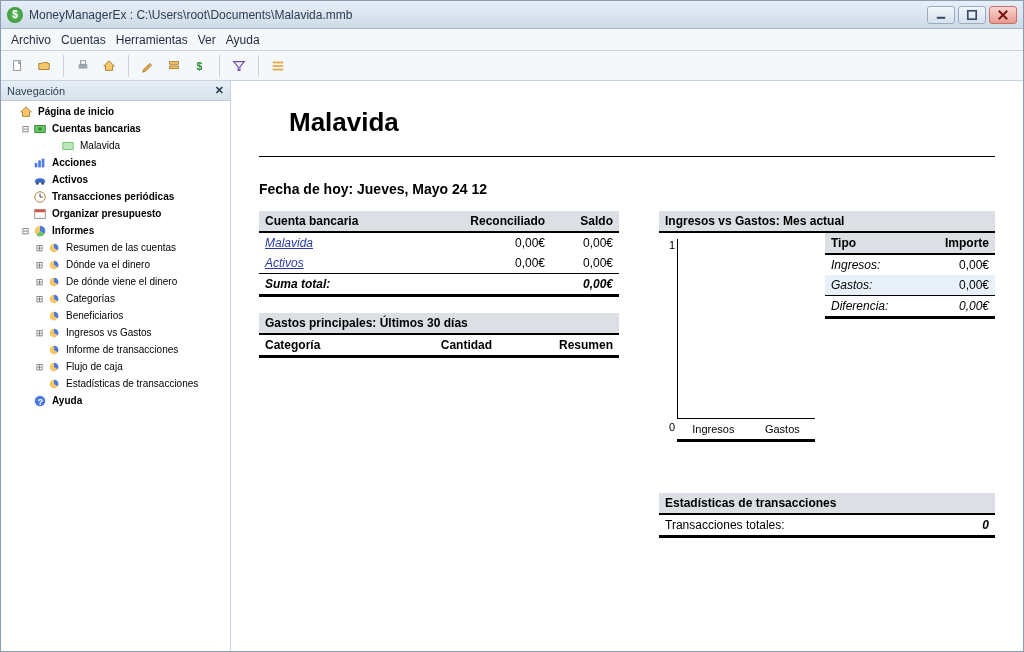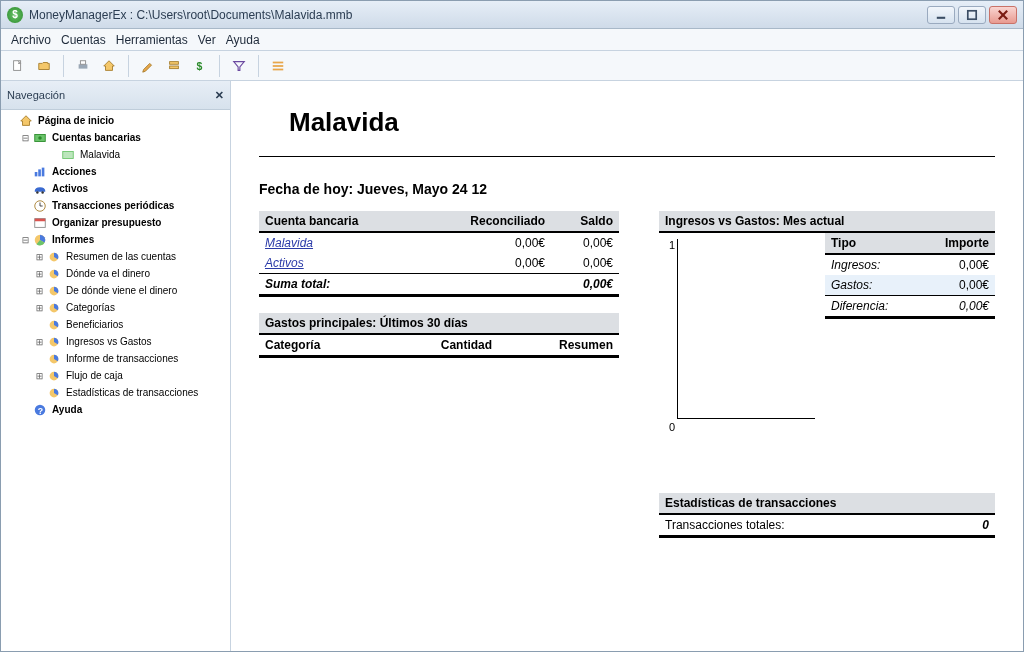--- a/index.html
+++ b/index.html
@@ -81,21 +81,21 @@
     border-top: 0;
   }
   .nav-panel {
     width: 230px;
     background: #f5f8fb;
     border-right: 1px solid #c7d3e0;
     display: flex;
     flex-direction: column;
   }
   .nav-header {
-    height: 29px;
+    height: 20px;
     background: linear-gradient(#e7eef6, #d7e2ed);
     border-bottom: 1px solid #bfcdda;
     display: flex; align-items: center; justify-content: space-between;
     padding: 0 6px;
     font-size: 11px;
     color: #2b3d52;
   }
   .nav-header .x { cursor: pointer; font-weight: bold; }
   .tree {
     flex: 1;
@@ -590,20 +590,24 @@
 
           <div style="display:flex;">
             <div style="flex:1;">
               <div class="chart-wrap">
                 <div class="axis-y">
                   <span>1</span>
                   <span>0</span>
                 </div>
                 <div class="chart-area">
                   <div class="plot"></div>
+                  <div class="x-ticks" style="border-bottom:3px solid #000; padding-bottom:4px;">
+                    <span>Ingresos</span>
+                    <span>Gastos</span>
+                  </div>
                 </div>
               </div>
             </div>
             <div class="mini-table clearfix" style="width:180px;">
               <table class="mini">
                 <tbody>
                     <tr>
                   <th>Tipo</th>
                   <th class="num">Importe</th>
                 </tr>

